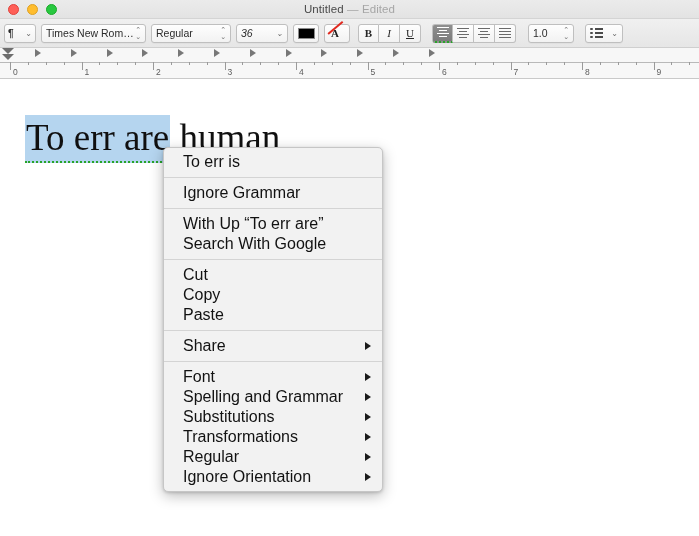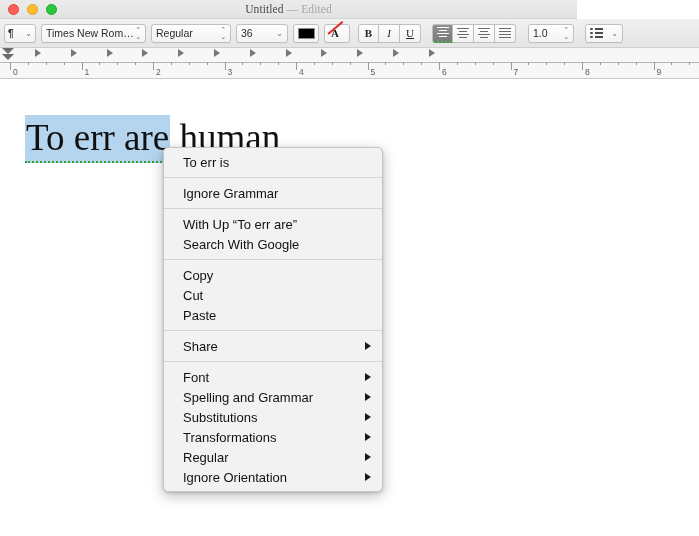--- a/index.html
+++ b/index.html
@@ -6,24 +6,24 @@
   html, body {
     width: 699px; height: 536px;
     font-family: "Liberation Sans", sans-serif;
     background: #ffffff;
     overflow: hidden;
   }
   #app { position: relative; width: 699px; height: 536px; background: #ffffff; }
 
   
   .titlebar {
-    position: absolute; left: 0; top: 0; width: 577px; height: 19px;
+    position: absolute; left: 0; top: 0; width: 699px; height: 19px;
     background: linear-gradient(to bottom, #ebebeb 0%, #e3e3e3 100%);
     border-bottom: 1px solid #d4d4d4;
-    display: flex; align-items: center; justify-content: center; font-family: Liberation Serif, serif;
+    display: flex; align-items: center; justify-content: center;
   }
   .traffic { position: absolute; left: 8px; top: 4px; display: flex; gap: 8px; }
   .light { width: 11px; height: 11px; border-radius: 50%; }
   .light.close  { background: #ff5f57; border: 0.5px solid #e0443e; }
   .light.min    { background: #ffbd2e; border: 0.5px solid #dea123; }
   .light.max    { background: #28c840; border: 0.5px solid #1aab29; }
   .title-text { font-size: 11.5px; color: #4a4a4a; letter-spacing: 0.1px; }
   .title-text .edited { color: #a6a6a6; }
 
   
@@ -37,21 +37,21 @@
     height: 19px; background: linear-gradient(to bottom,#fefefe 0%, #f2f2f2 100%);
     border: 1px solid #bfbfbf; border-radius: 3px;
     display: flex; align-items: center;
     font-size: 10.5px; color: #2b2b2b;
     box-shadow: 0 0.5px 0.5px rgba(0,0,0,0.06);
   }
   .para-pop { width: 32px; padding: 0 3px; justify-content: space-between; }
   .para-pop .pilcrow { font-size: 10px; font-weight: 700; }
   .font-pop { width: 105px; padding: 0 4px; justify-content: space-between; }
   .style-pop { width: 80px; padding: 0 4px; justify-content: space-between; }
-  .size-pop { width: 52px; padding: 8px 4px; justify-content: space-between; }
+  .size-pop { width: 52px; padding: 8px 4px; justify-content: space-between; font-style: italic; }
   .pop-label { overflow: hidden; white-space: nowrap; }
   .stepper { font-size: 7px; line-height: 7px; color: #6d6d6d; display:flex; flex-direction:column; }
   .chev { font-size: 8px; color: #6d6d6d; }
 
   .swatch-btn { width: 26px; justify-content: center; }
   .swatch { width: 17px; height: 11px; background: #000; border: 1px solid #8a8a8a; }
   .textcolor-btn { width: 26px; justify-content: center; position: relative; }
   .textcolor-glyph { position: relative; width: 16px; height: 13px; }
   .textcolor-glyph .letter {
     position: absolute; left: 2px; top: 0px; font-size: 11px;
@@ -140,21 +140,21 @@
     padding: 2px 1px 3px 1px;
   }
 
   
   .ctxmenu {
     position: absolute; left: 163px; top: 147px; width: 220px;
     background: #f2f2f2;
     border: 1px solid #c6c6c6; border-radius: 5px;
     box-shadow: 0 4px 14px rgba(0,0,0,0.26), 0 1px 3px rgba(0,0,0,0.16);
     padding: 4px 0 4px 0;
-    font-size: 13px; color: #121212;
+    font-size: 16px; color: #121212;
   }
   .mi {
     height: 20px; display: flex; align-items: center;
     padding: 0 10px 0 19px; position: relative; white-space: nowrap;
   }
   .mi .arrow {
     position: absolute; right: 11px; top: 50%; transform: translateY(-50%);
     width: 0; height: 0;
     border-left: 6px solid #1b1b1b;
     border-top: 4.5px solid transparent;
@@ -361,26 +361,26 @@
       </div>
       <div class="sep"></div>
       <div class="mi">
         <span>With Up “To err are”</span>
       </div>
       <div class="mi">
         <span>Search With Google</span>
       </div>
       <div class="sep"></div>
       <div class="mi">
+        <span>Cut</span>
+      </div>
+      <div class="mi">
         <span>Copy</span>
       </div>
       <div class="mi">
-        <span>Cut</span>
-      </div>
-      <div class="mi">
         <span>Paste</span>
       </div>
       <div class="sep"></div>
       <div class="mi">
         <span>Share</span>
         <span class="arrow"></span>
       </div>
       <div class="sep"></div>
       <div class="mi">
         <span>Font</span>

